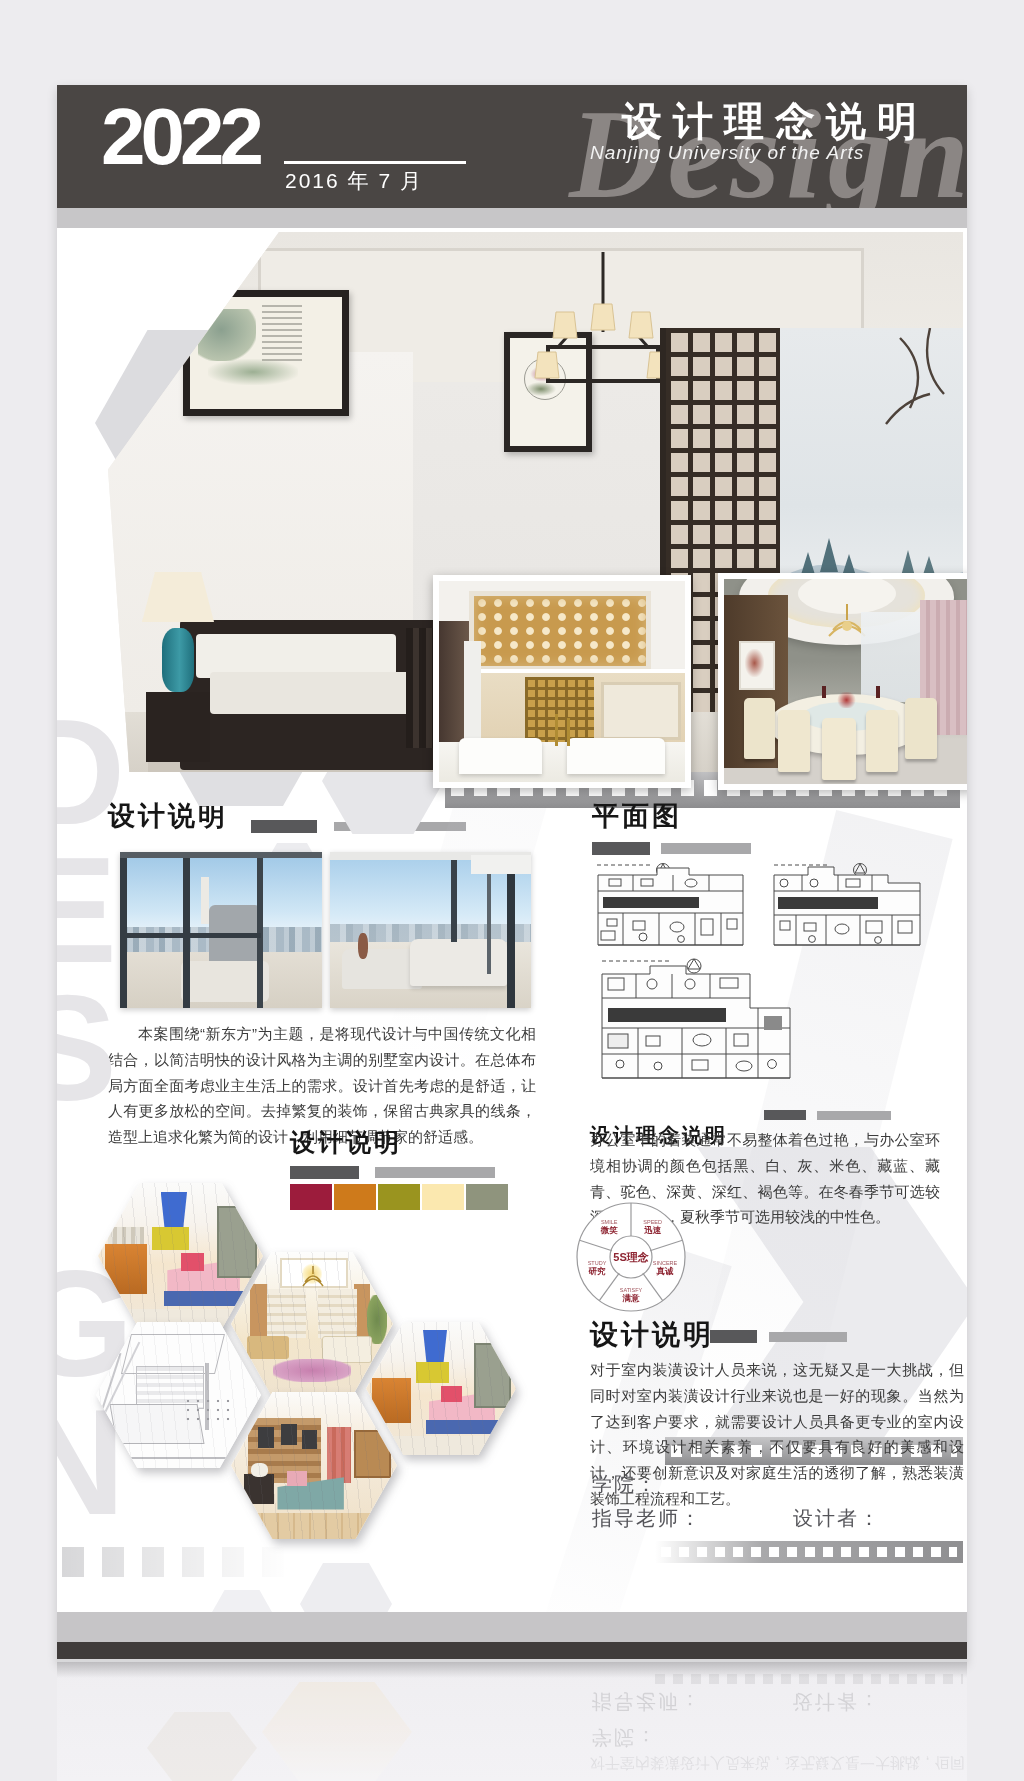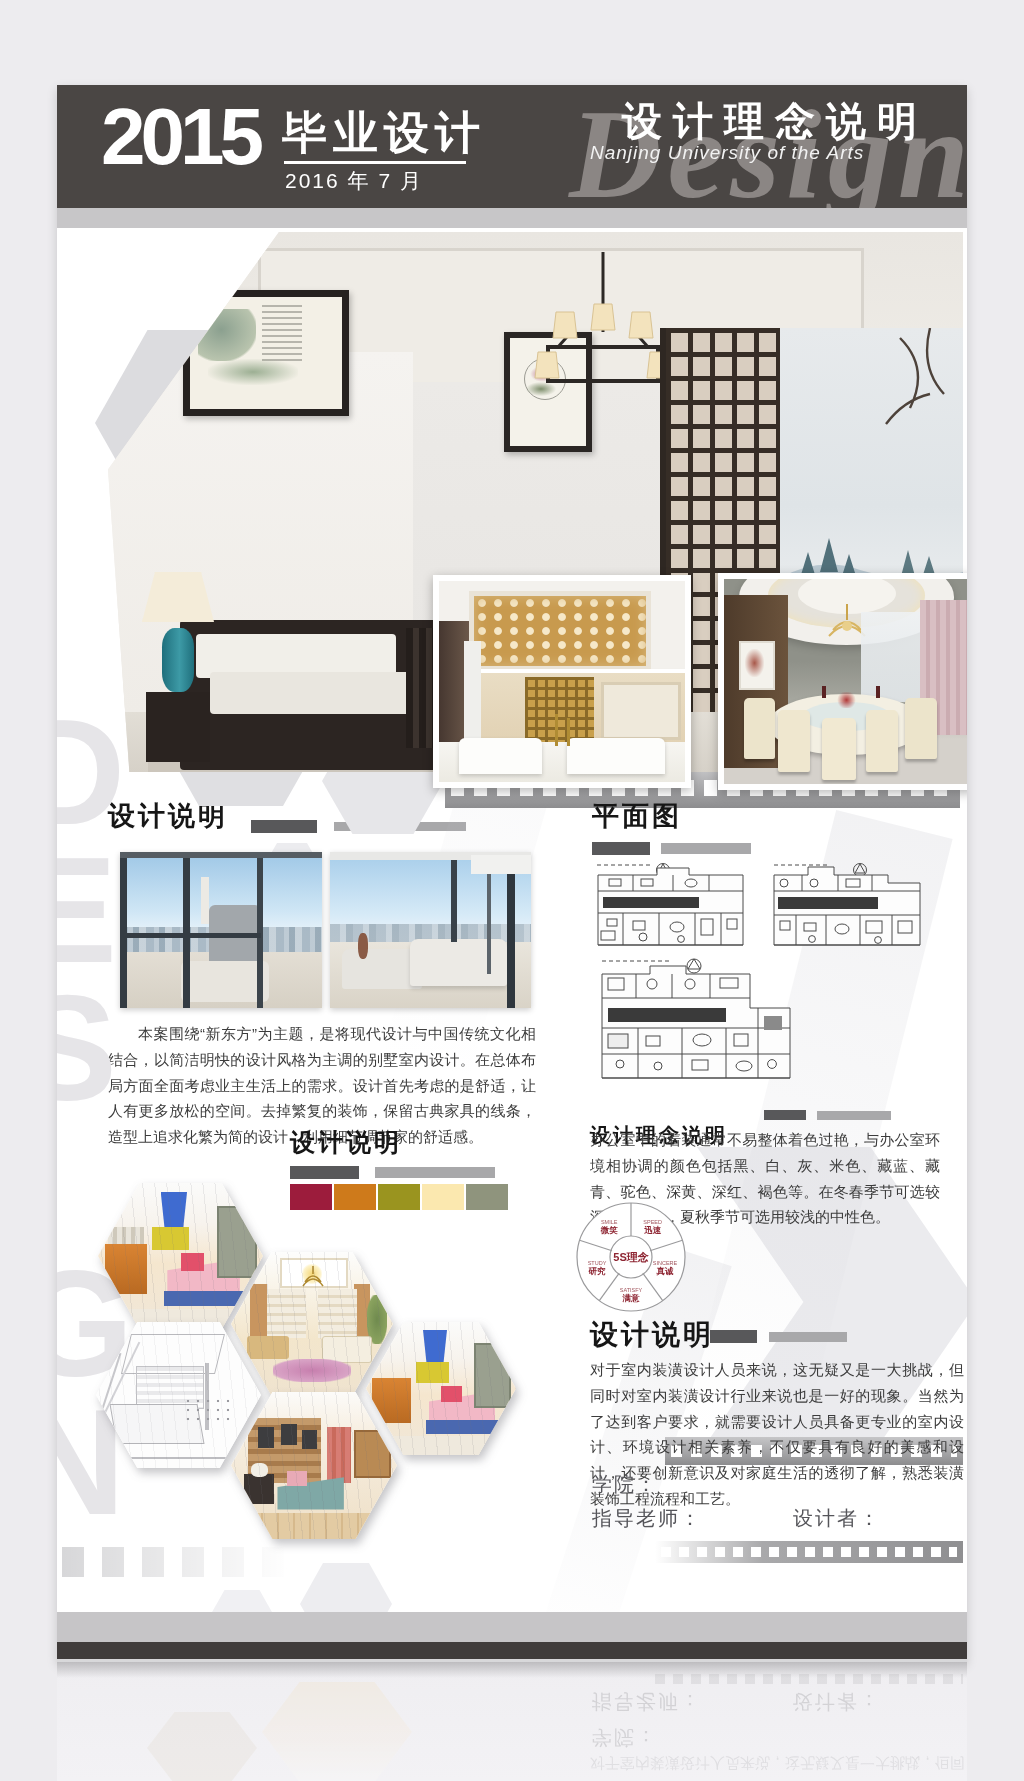--- a/index.html
+++ b/index.html
@@ -82,22 +82,21 @@
          clip-path:polygon(0 0,62% 0,100% 50%,62% 100%,0 100%,38% 50%);"></div>
 
     <div class="abs band"></div>
     <div class="abs wm-wrapA">
       <div class="wmark">Design</div>
     </div>
     <div class="abs wm-wrapB">
       <div class="wmark">Design</div>
     </div>
     <div class="abs band-strip"></div>
-    <div class="abs year">2015</div>
-    <div class="abs deg-title">毕业设计</div>
+    <div class="abs year">2022</div>
     <div class="abs deg-line"></div>
     <div class="abs deg-date">2016 年 7 月</div>
     <div class="abs school-cn">设计理念说明</div>
     <div class="abs school-en">Nanjing University of the Arts</div>
 
     <div class="abs fstrip" style="left:388px;top:683px;width:515px;height:40px;z-index:2;">
       <div class="fholes" style="height:16px;"></div>
     </div>
 
     <div id="mainphoto" class="abs">

